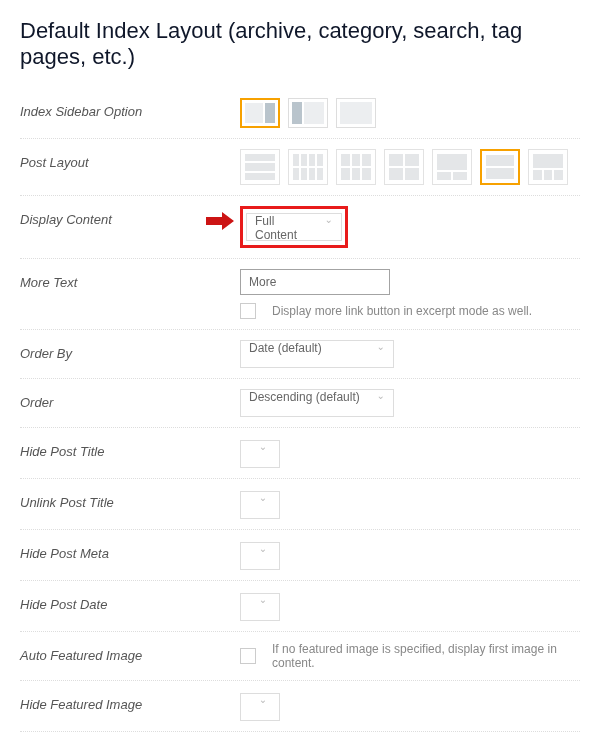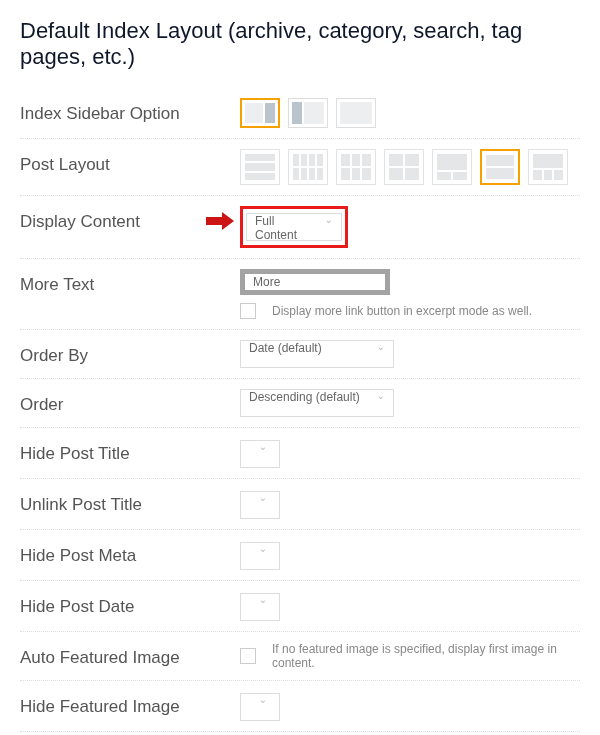--- a/index.html
+++ b/index.html
@@ -22,22 +22,23 @@
   align-items: flex-start;
   border-top: 1px dotted #ddd;
   padding: 10px 0;
   min-height: 42px;
 }
 .row.first { border-top: none; }
 .label-col {
   width: 220px;
   flex: 0 0 220px;
   color: #555;
-  font-size: 17px;
+  font-size: 13px;
   padding-top: 6px;
+  font-style: italic;
 }
 .control-col {
   flex: 1;
   position: relative;
 }
 
 .sidebar-opts, .layout-opts {
   display: flex;
   gap: 8px;
 }
@@ -100,21 +101,21 @@
 .arrow {
   position: absolute;
   left: -34px;
   top: 6px;
   width: 28px;
   height: 18px;
 }
 .arrow svg { width: 100%; height: 100%; }
 
 .txt {
-  border: 5px solid #a3a3a3;
+  border: 1px solid #a3a3a3;
   height: 26px;
   padding: 0 8px;
   font-size: 12px;
   color: #666;
   width: 150px;
 }
 
 .chk-line {
   display: flex;
   align-items: center;

